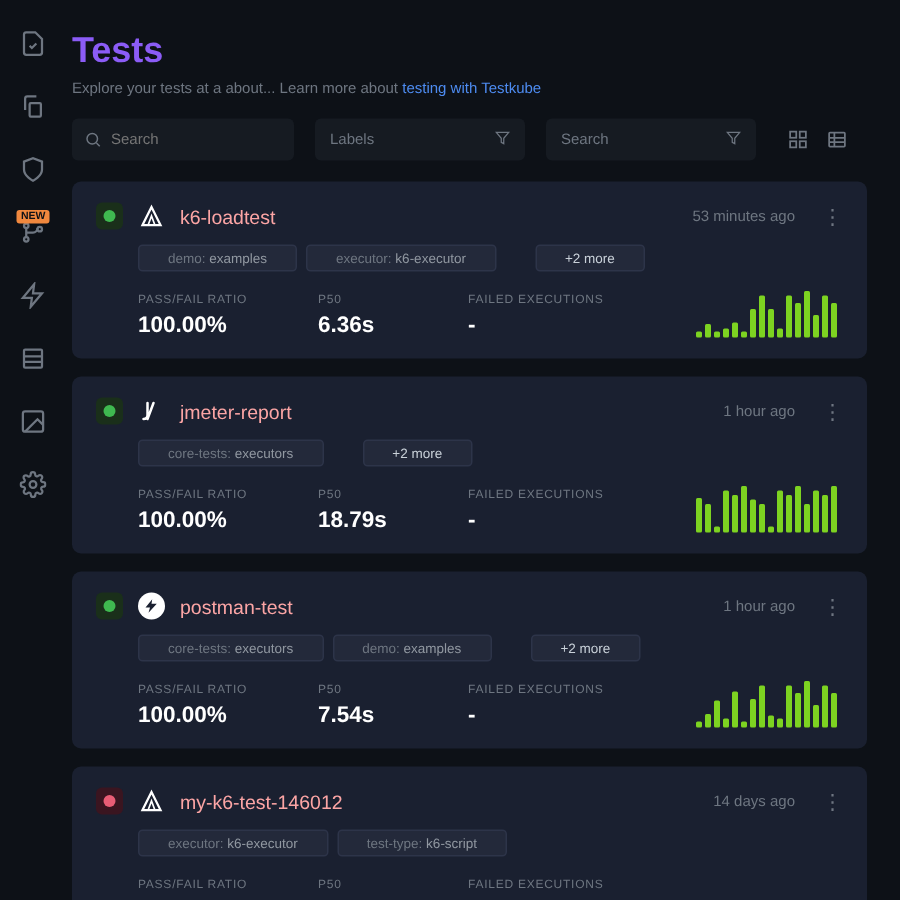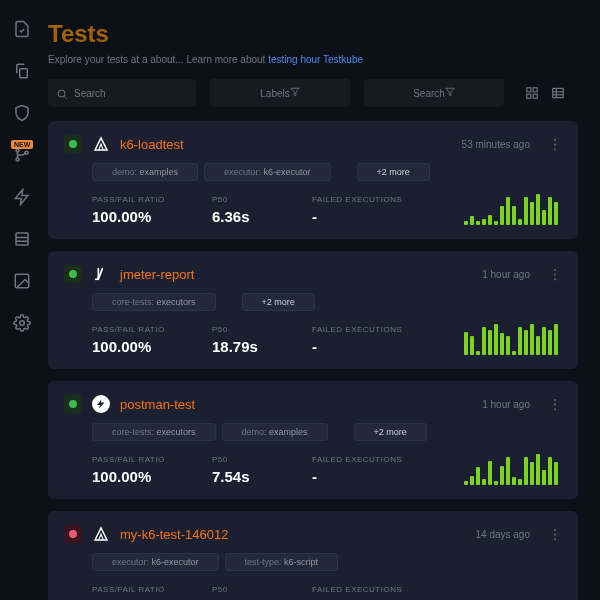--- a/index.html
+++ b/index.html
@@ -41,21 +41,21 @@
       padding: 1px 3px;
       border-radius: 2px;
       line-height: 1;
     }
     .main {
       flex: 1;
       padding: 20px 0 20px 4px;
       overflow: hidden;
     }
     .page-title {
-      color: #a16207;
+      color: #8b5cf6;
       font-size: 24px;
       font-weight: 700;
       margin-bottom: 6px;
     }
     .subtitle {
       color: #6e7681;
       font-size: 10px;
       margin-bottom: 14px;
     }
     .subtitle a { color: #4d8bf0; text-decoration: none; }
@@ -87,21 +87,21 @@
       width: 140px;
       height: 28px;
       background: #161b22;
       border: none;
       border-radius: 4px;
       color: #6e7681;
       font-size: 10px;
       padding: 0 10px;
       display: flex;
       align-items: center;
-      justify-content: center;
+      justify-content: space-between;
       cursor: pointer;
     }
     .view-toggle {
       display: flex;
       gap: 6px;
       margin-left: 4px;
     }
     .view-btn {
       width: 20px;
       height: 28px;
@@ -141,21 +141,21 @@
       width: 18px;
       height: 18px;
       flex-shrink: 0;
       color: #fff;
       display:flex;
       align-items:center;
       justify-content:center;
     }
     .tool-icon.round { background: #fff; border-radius: 50%; }
     .test-name {
-      color: #f97316;
+      color: #fca5a5;
       font-size: 13px;
       font-weight: 500;
     }
     .time-ago {
       margin-left: auto;
       color: #6e7681;
       font-size: 10px;
     }
     .menu-dots {
       color: #6e7681;
@@ -265,21 +265,21 @@
     <svg viewBox="0 0 24 24" fill="none" stroke="currentColor" stroke-width="2">
         <circle cx="12" cy="12" r="3"></circle>
         <path d="M19.4 15a1.65 1.65 0 0 0 .33 1.82l.06.06a2 2 0 1 1-2.83 2.83l-.06-.06a1.65 1.65 0 0 0-1.82-.33 1.65 1.65 0 0 0-1 1.51V21a2 2 0 0 1-4 0v-.09a1.65 1.65 0 0 0-1-1.51 1.65 1.65 0 0 0-1.82.33l-.06.06a2 2 0 1 1-2.83-2.83l.06-.06a1.65 1.65 0 0 0 .33-1.82 1.65 1.65 0 0 0-1.51-1H3a2 2 0 0 1 0-4h.09a1.65 1.65 0 0 0 1.51-1 1.65 1.65 0 0 0-.33-1.82l-.06-.06a2 2 0 1 1 2.83-2.83l.06.06a1.65 1.65 0 0 0 1.82.33h0a1.65 1.65 0 0 0 1-1.51V3a2 2 0 0 1 4 0v.09a1.65 1.65 0 0 0 1 1.51 1.65 1.65 0 0 0 1.82-.33l.06-.06a2 2 0 1 1 2.83 2.83l-.06.06a1.65 1.65 0 0 0-.33 1.82v0a1.65 1.65 0 0 0 1.51 1H21a2 2 0 0 1 0 4h-.09a1.65 1.65 0 0 0-1.51 1z"></path>
       </svg>
   </div>
 </div>
 
 <div class="main">
   <h1 class="page-title">Tests</h1>
   <div class="subtitle">
-    <span>Explore your tests at a about... Learn more about </span><a href="#">testing hour Testkube</a>
+    <span>Explore your tests at a about... Learn more about </span><a href="#">testing with Testkube</a>
   </div>
 
   <div class="filters">
     <div class="search-wrap">
       <span class="s-icon">
         <svg viewBox="0 0 24 24" fill="none" stroke="currentColor" stroke-width="2">
             <circle cx="11" cy="11" r="7"></circle>
             <line x1="21" y1="21" x2="16.65" y2="16.65"></line>
           </svg>
       </span>

